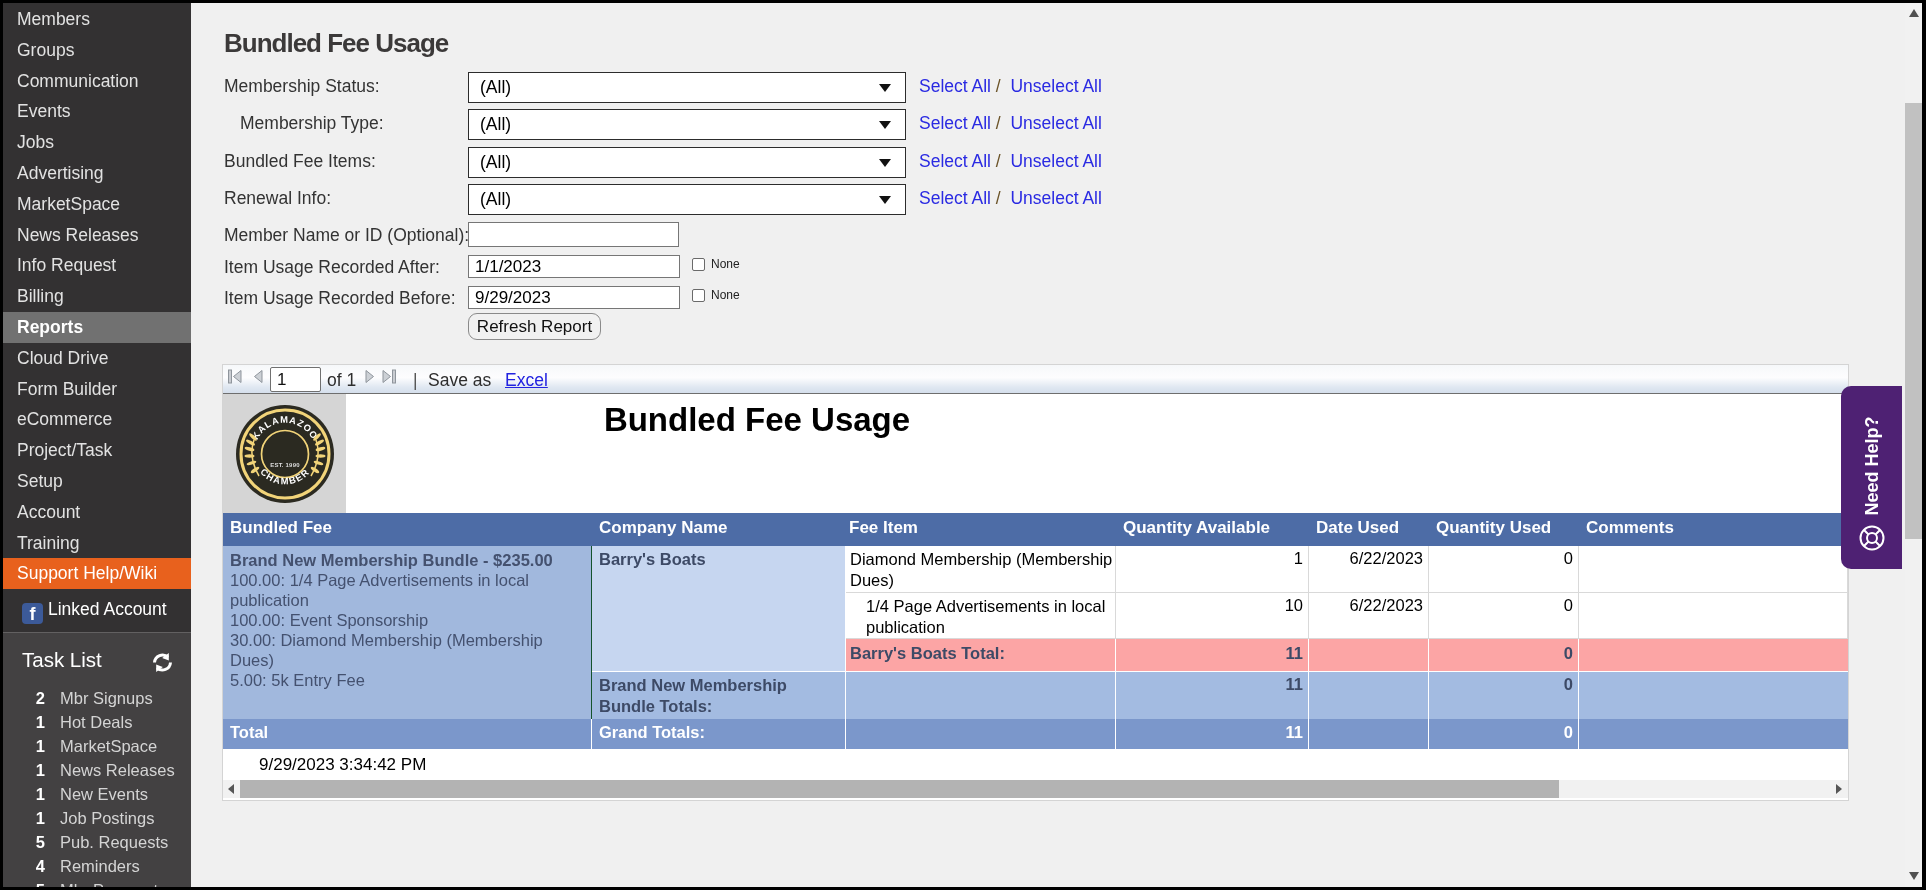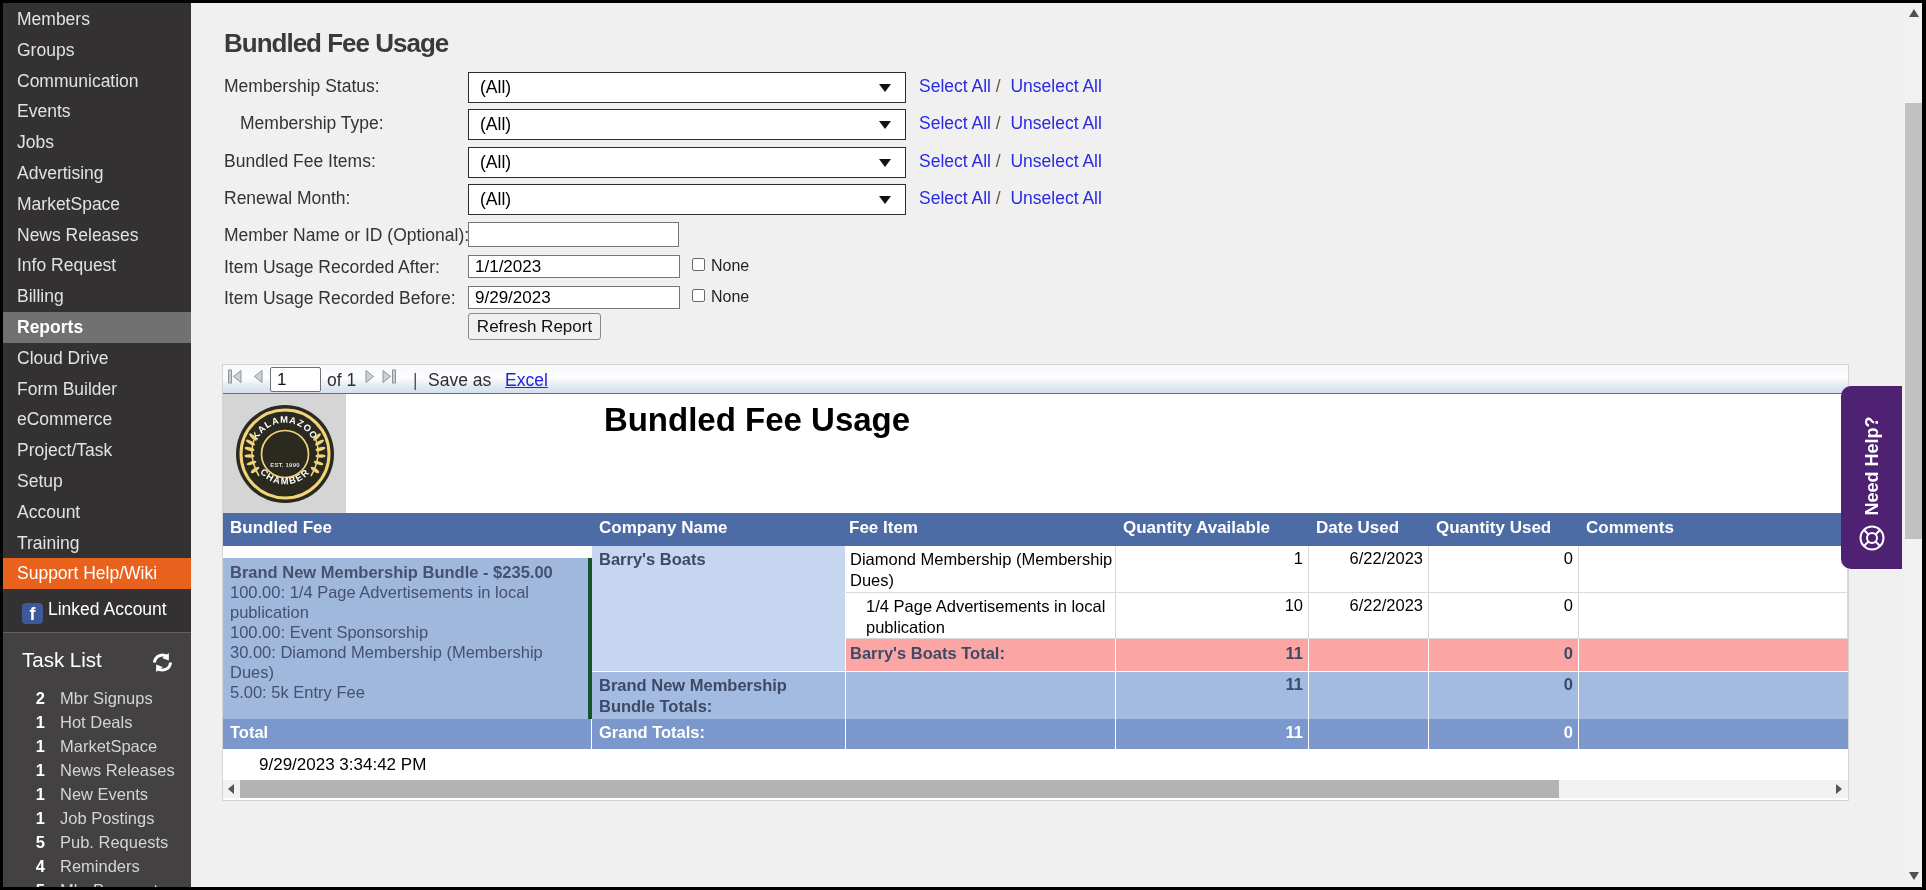--- a/index.html
+++ b/index.html
@@ -27,22 +27,22 @@
 
 #main { position:absolute; left:191px; top:0; width:1714px; height:890px; }
 h1 { position:absolute; left:33px; top:28px; font-size:26px; letter-spacing:-1px; color:#3b3939; }
 .lbl { position:absolute; left:33px; font-size:17.5px; color:#333; }
 .dd { position:absolute; left:277px; width:438px; height:31px; background:#fff; border:1px solid #2c2c2c; font-size:17.5px; color:#000; line-height:28px; padding-left:11px; }
 .dd .arr { position:absolute; right:14px; top:11px; width:0; height:0; border-left:6px solid transparent; border-right:6px solid transparent; border-top:8px solid #111; }
 .links { position:absolute; left:728px; font-size:17.5px; color:#2a2ae2; }
 .links span { color:#6b5328; }
 .inp { position:absolute; left:277px; background:#fff; border:1px solid #767676; font-size:17px; color:#000; padding-left:6px; }
 .chk { position:absolute; left:501px; width:13px; height:13px; background:#fff; border:1px solid #6a6a6a; border-radius:2px; }
-.none { position:absolute; left:520px; font-size:16px; color:#222; }
-#refresh { position:absolute; left:277px; top:313px; width:133px; height:27px; background:#f1f1f1; border:1px solid #8a8a8a; border-radius:3px; font-size:17px; color:#111; text-align:center; line-height:25px; }
+.none { position:absolute; left:520px; font-size:12px; color:#222; }
+#refresh { position:absolute; left:277px; top:313px; width:133px; height:27px; background:#f1f1f1; border:1px solid #8a8a8a; border-radius:9px; font-size:17px; color:#111; text-align:center; line-height:25px; }
 
 
 #rv { position:absolute; left:222px; top:364px; width:1627px; height:437px; background:#fff; border:1px solid #d4d4d4; }
 #toolbar { position:absolute; left:0; top:0; width:1625px; height:29px;
   background:linear-gradient(#f6f8fa 0%, #fdfdfe 45%, #dfe7f1 80%, #d5dfec 100%);
   border-bottom:1px solid #6e6e6e; }
 #toolbar .ticon { position:absolute; top:4px; }
 #pgbox { position:absolute; left:47px; top:2px; width:51px; height:25px; background:#fff; border:1px solid #707070; border-radius:2px; font-size:17px; padding-left:6px; line-height:23px; color:#111; }
 .tbtxt { position:absolute; top:5px; font-size:17.5px; color:#2e2e2e; }
 #excel { position:absolute; left:282px; top:5px; font-size:17.5px; color:#2323e0; text-decoration:underline; }
@@ -126,21 +126,21 @@
       <div class="trow"><span class="num">4</span><span class="tl">Reminders</span></div>
       <div class="trow"><span class="num">5</span><span class="tl">Mbr Payments</span></div>
     </div>
   </div>
 
   <div id="main">
     <h1>Bundled Fee Usage</h1>
     <div class="lbl" style="top:76px;">Membership Status:</div>
     <div class="lbl" style="top:113px;margin-left:16px;">Membership Type:</div>
     <div class="lbl" style="top:151px;">Bundled Fee Items:</div>
-    <div class="lbl" style="top:188px;">Renewal Month:</div>
+    <div class="lbl" style="top:188px;">Renewal Info:</div>
     <div class="lbl" style="top:225px;">Member Name or ID (Optional):</div>
     <div class="lbl" style="top:257px;">Item Usage Recorded After:</div>
     <div class="lbl" style="top:288px;">Item Usage Recorded Before:</div>
 
     <div class="dd" style="top:72px;">(All)<span class="arr"></span></div>
     <div class="dd" style="top:109px;">(All)<span class="arr"></span></div>
     <div class="dd" style="top:147px;">(All)<span class="arr"></span></div>
     <div class="dd" style="top:184px;">(All)<span class="arr"></span></div>
 
     <div class="links" style="top:76px;">Select All <span>/</span>&nbsp; Unselect All</div>
@@ -211,21 +211,21 @@
     <div id="rtitle">Bundled Fee Usage</div>
 
     <div class="c hd" style="left:0; top:148px; width:369px; height:33px;">Bundled Fee</div>
     <div class="c hd" style="left:369px; top:148px; width:254px; height:33px;">Company Name</div>
     <div class="c hd" style="left:623px; top:148px; width:270px; height:33px; padding-left:3px;">Fee Item</div>
     <div class="c hd" style="left:893px; top:148px; width:193px; height:33px;">Quantity Available</div>
     <div class="c hd" style="left:1086px; top:148px; width:120px; height:33px;">Date Used</div>
     <div class="c hd" style="left:1206px; top:148px; width:150px; height:33px;">Quantity Used</div>
     <div class="c hd" style="left:1356px; top:148px; width:269px; height:33px;">Comments</div>
 
-    <div class="c b1" style="left:0; top:193px; width:369px; height:173px; padding:4px 8px 0 7px; line-height:20px; border-right:4px solid #14532d;">
+    <div class="c b1" style="left:0; top:181px; width:369px; height:173px; padding:4px 8px 0 7px; line-height:20px; border-right:1px solid #14532d;">
       <b>Brand New Membership Bundle - $235.00</b><br>
       100.00: 1/4 Page Advertisements in local publication<br>
       100.00: Event Sponsorship<br>
       30.00: Diamond Membership (Membership Dues)<br>
       5.00: 5k Entry Fee
     </div>
 
     <div class="c b2" style="left:369px; top:181px; width:254px; height:126px; padding:4px 7px; font-weight:bold; border-right:1px solid #fff; border-bottom:1px solid #fff;">Barry's Boats</div>
     <div class="c b4" style="left:369px; top:307px; width:254px; height:47px; padding:3px 7px; font-weight:bold; line-height:21px; border-right:1px solid #fff;">Brand New Membership Bundle Totals:</div>
 

